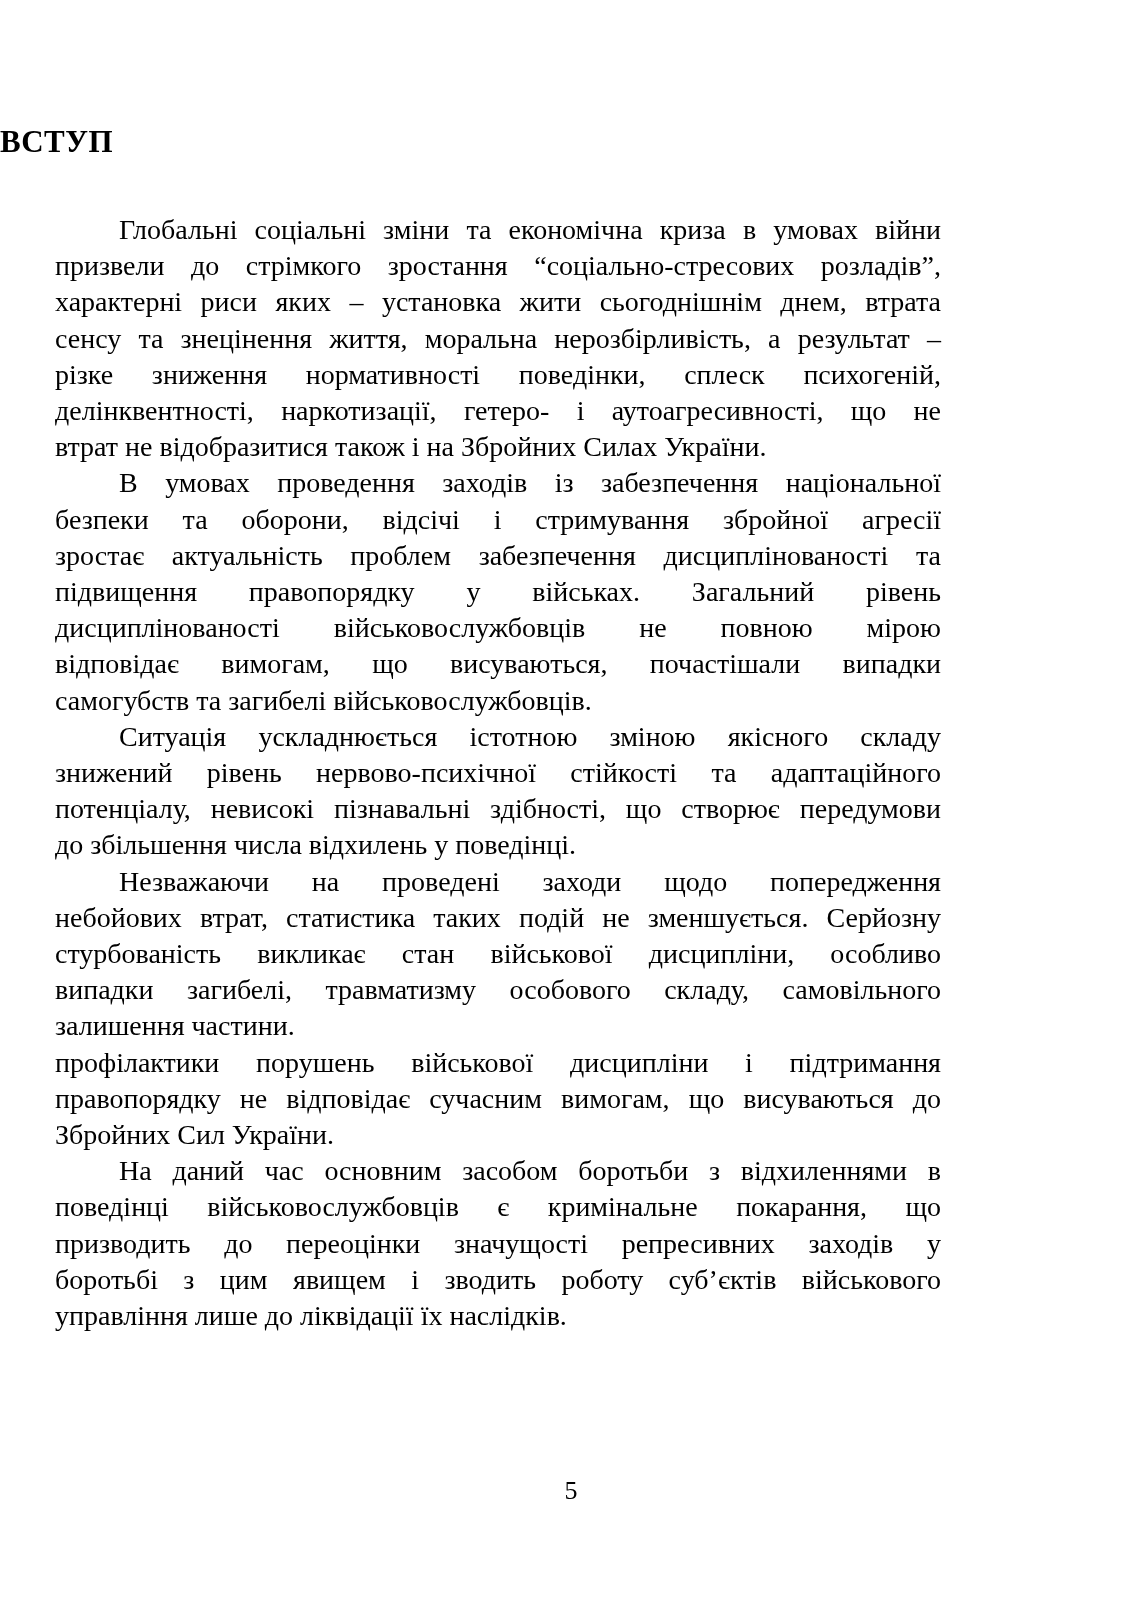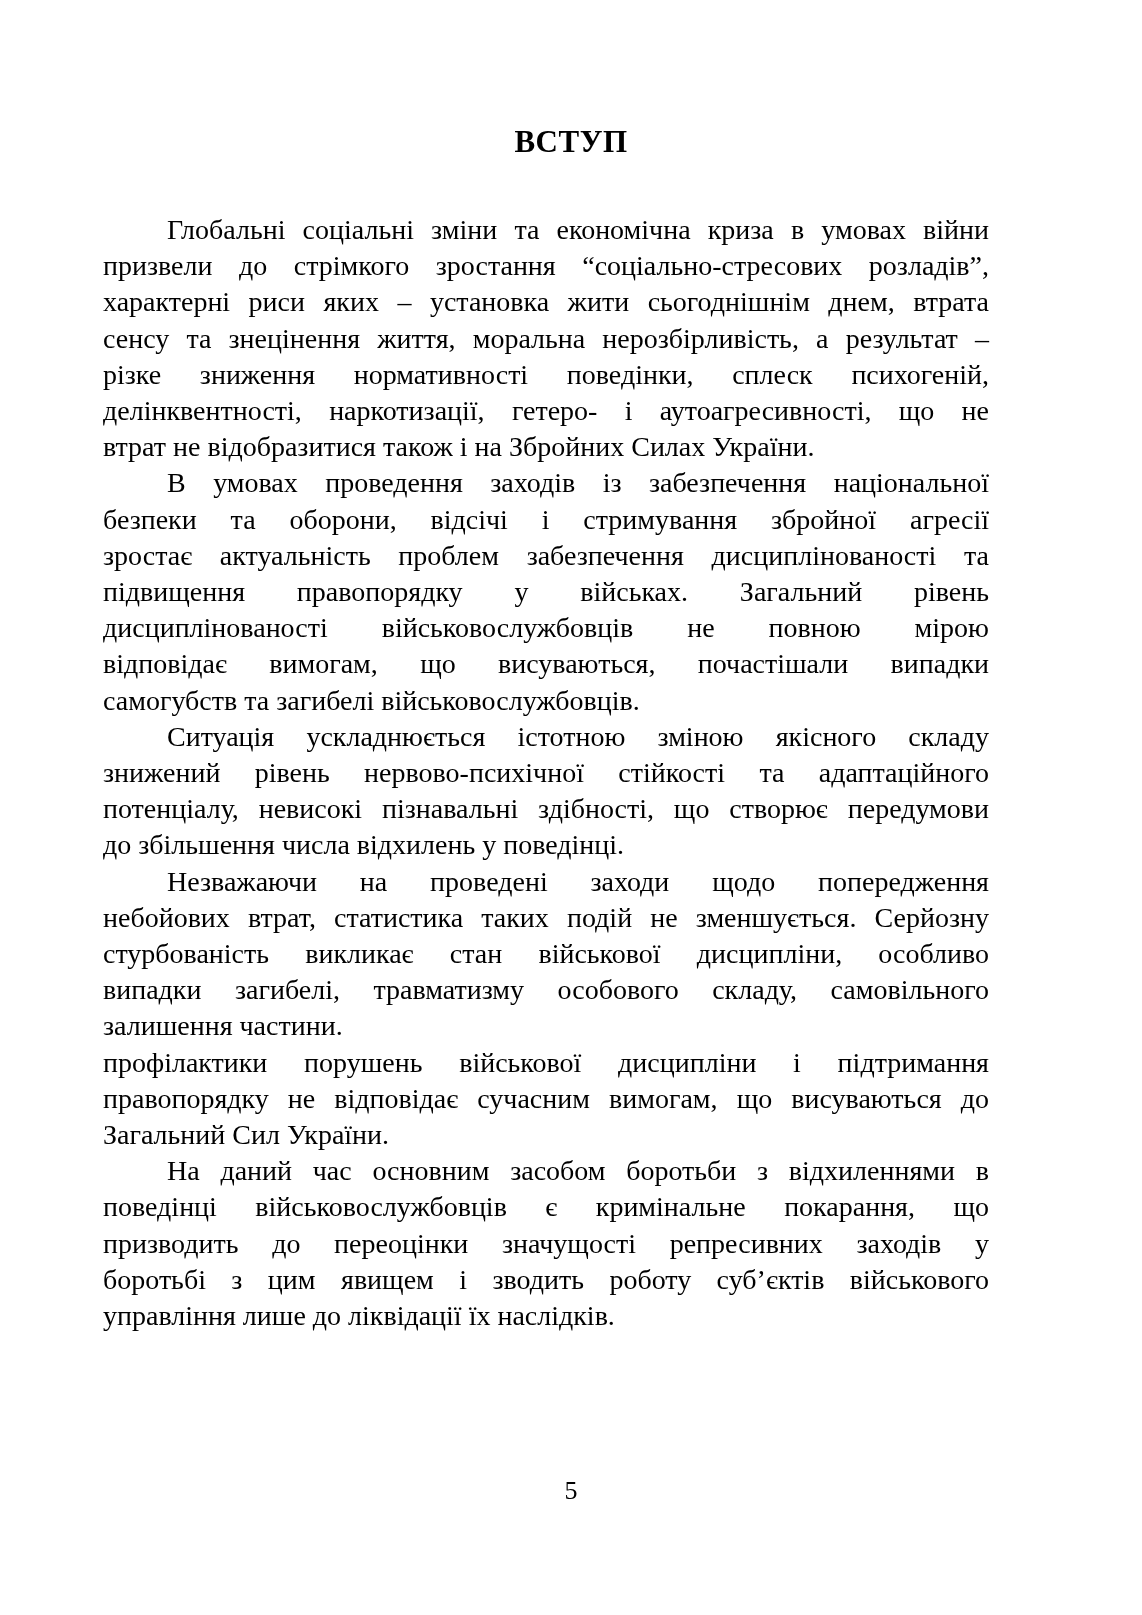--- a/index.html
+++ b/index.html
@@ -12,28 +12,27 @@
     width: 1142px;
     height: 1615px;
     background: #ffffff;
     color: #000000;
     font-family: "Liberation Serif", "DejaVu Serif", serif;
     overflow: hidden;
   }
   .doc-title {
     margin: 0;
     padding-top: 124px;
-    text-align: center;
     font-size: 31px;
     font-weight: bold;
     letter-spacing: 0.5px;
     line-height: 36px;
   }
   .text-block {
-    margin-left: 103px;
+    margin-left: 55px;
     margin-top: 52px;
     width: 886px;
   }
   .para {
     margin: 0;
     padding: 0;
   }
   .line {
     font-size: 28px;
     line-height: 36.2px;
@@ -98,21 +97,21 @@
       <div class="line first">Незважаючи на проведені заходи щодо попередження</div>
       <div class="line">небойових втрат, статистика таких подій не зменшується. Серйозну</div>
       <div class="line">стурбованість викликає стан військової дисципліни, особливо</div>
       <div class="line">випадки загибелі, травматизму особового складу, самовільного</div>
       <div class="line last">залишення частини.</div>
     </div>
 
     <div class="para">
       <div class="line">профілактики порушень військової дисципліни і підтримання</div>
       <div class="line">правопорядку не відповідає сучасним вимогам, що висуваються до</div>
-      <div class="line last">Загальний Сил України.</div>
+      <div class="line last">Збройних Сил України.</div>
     </div>
 
     <div class="para">
       <div class="line first">На даний час основним засобом боротьби з відхиленнями в</div>
       <div class="line">поведінці військовослужбовців є кримінальне покарання, що</div>
       <div class="line">призводить до переоцінки значущості репресивних заходів у</div>
       <div class="line">боротьбі з цим явищем і зводить роботу суб’єктів військового</div>
       <div class="line last">управління лише до ліквідації їх наслідків.</div>
     </div>
 

